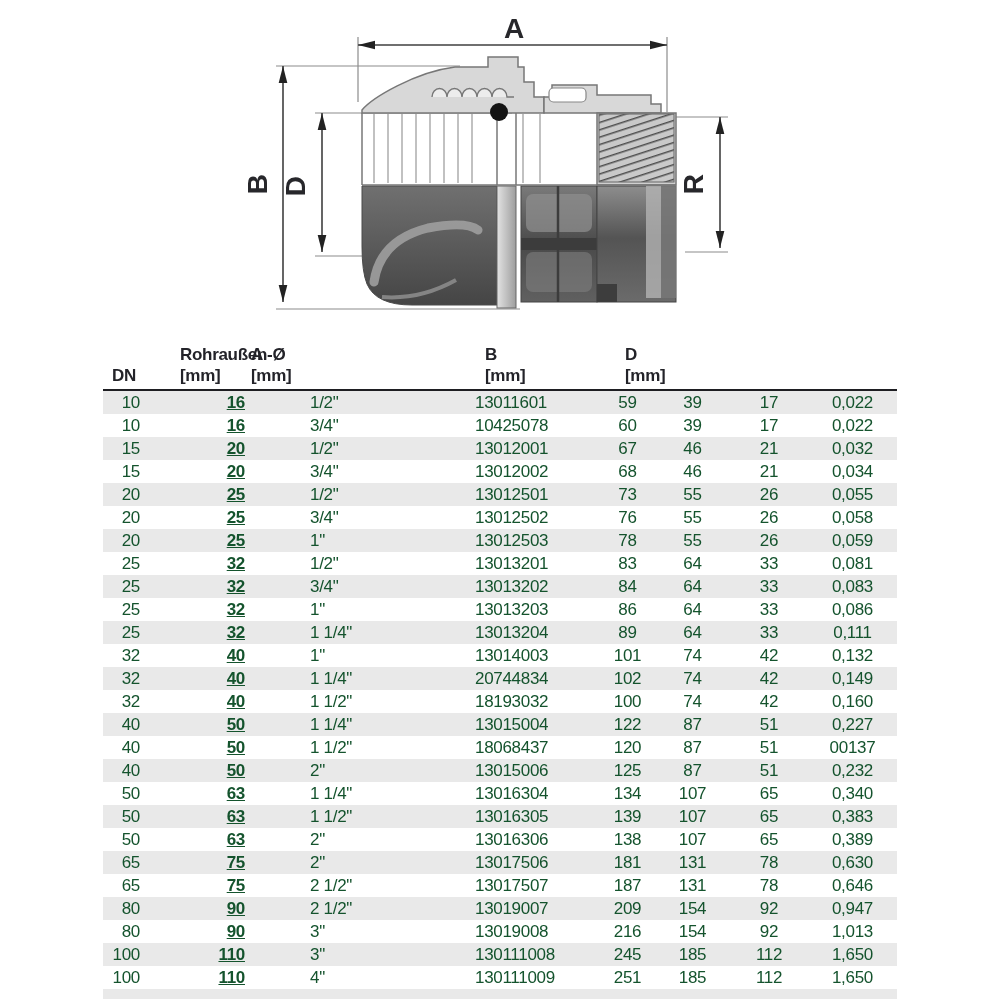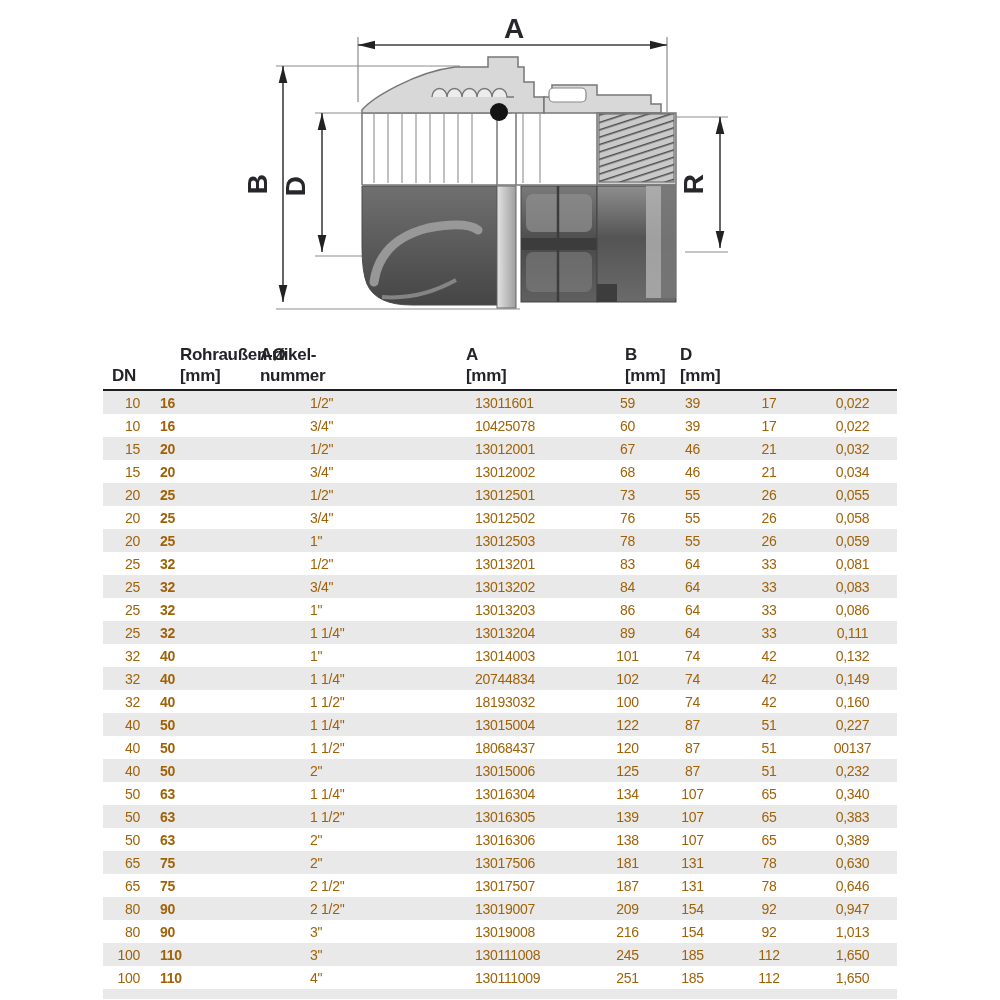--- a/index.html
+++ b/index.html
@@ -32,26 +32,26 @@
   .th.c2{padding-left:65px}
   .th.c3{padding-left:15px}
   .th.c4{padding-left:6px}
   .th.c5{padding-left:25px}
   .th.c6{padding-left:25px}
   .th.c7{padding-left:17px}
   .tbody .tr{
     display:grid;
     grid-template-columns:57px 85px 215px 140px 55px 75px 78px 89px;
     height:23px;align-items:center;
-    font-size:14px;letter-spacing:-0.3px;color:#a16207;
+    font-size:17px;letter-spacing:-0.3px;color:#14532d;
   }
   .tbody .tr.odd{background:#e9e9e9;}
   .td{white-space:nowrap;box-sizing:border-box;}
   .td.c0{text-align:right;padding-right:20px;}
-  .td.c1{text-align:left;font-weight:bold;}
+  .td.c1{text-align:right;font-weight:bold;text-decoration:underline;}
   .td.c2{padding-left:65px;}
   .td.c3{padding-left:15px;}
   .td.c4,.td.c5,.td.c6,.td.c7{text-align:center;}
   .partial{height:10px;background:#e9e9e9;}
 </style>
 </head>
 <body>
 
 <div class="drawing-wrap">
 <svg width="1000" height="337" viewBox="0 0 1000 337">
@@ -170,24 +170,20 @@
 <div class="spec-table">
   <div class="header-row">
       <div class="th c0">
         <div></div>
         <div>DN</div>
       </div>
       <div class="th c1">
         <div>Rohraußen-Ø</div>
         <div>[mm]</div>
       </div>
-      <div class="th c3">
-        <div>Artikel-</div>
-        <div>nummer</div>
-      </div>
       <div class="th c4">
         <div>A</div>
         <div>[mm]</div>
       </div>
       <div class="th c5">
         <div>B</div>
         <div>[mm]</div>
       </div>
       <div class="th c6">
         <div>D</div>

